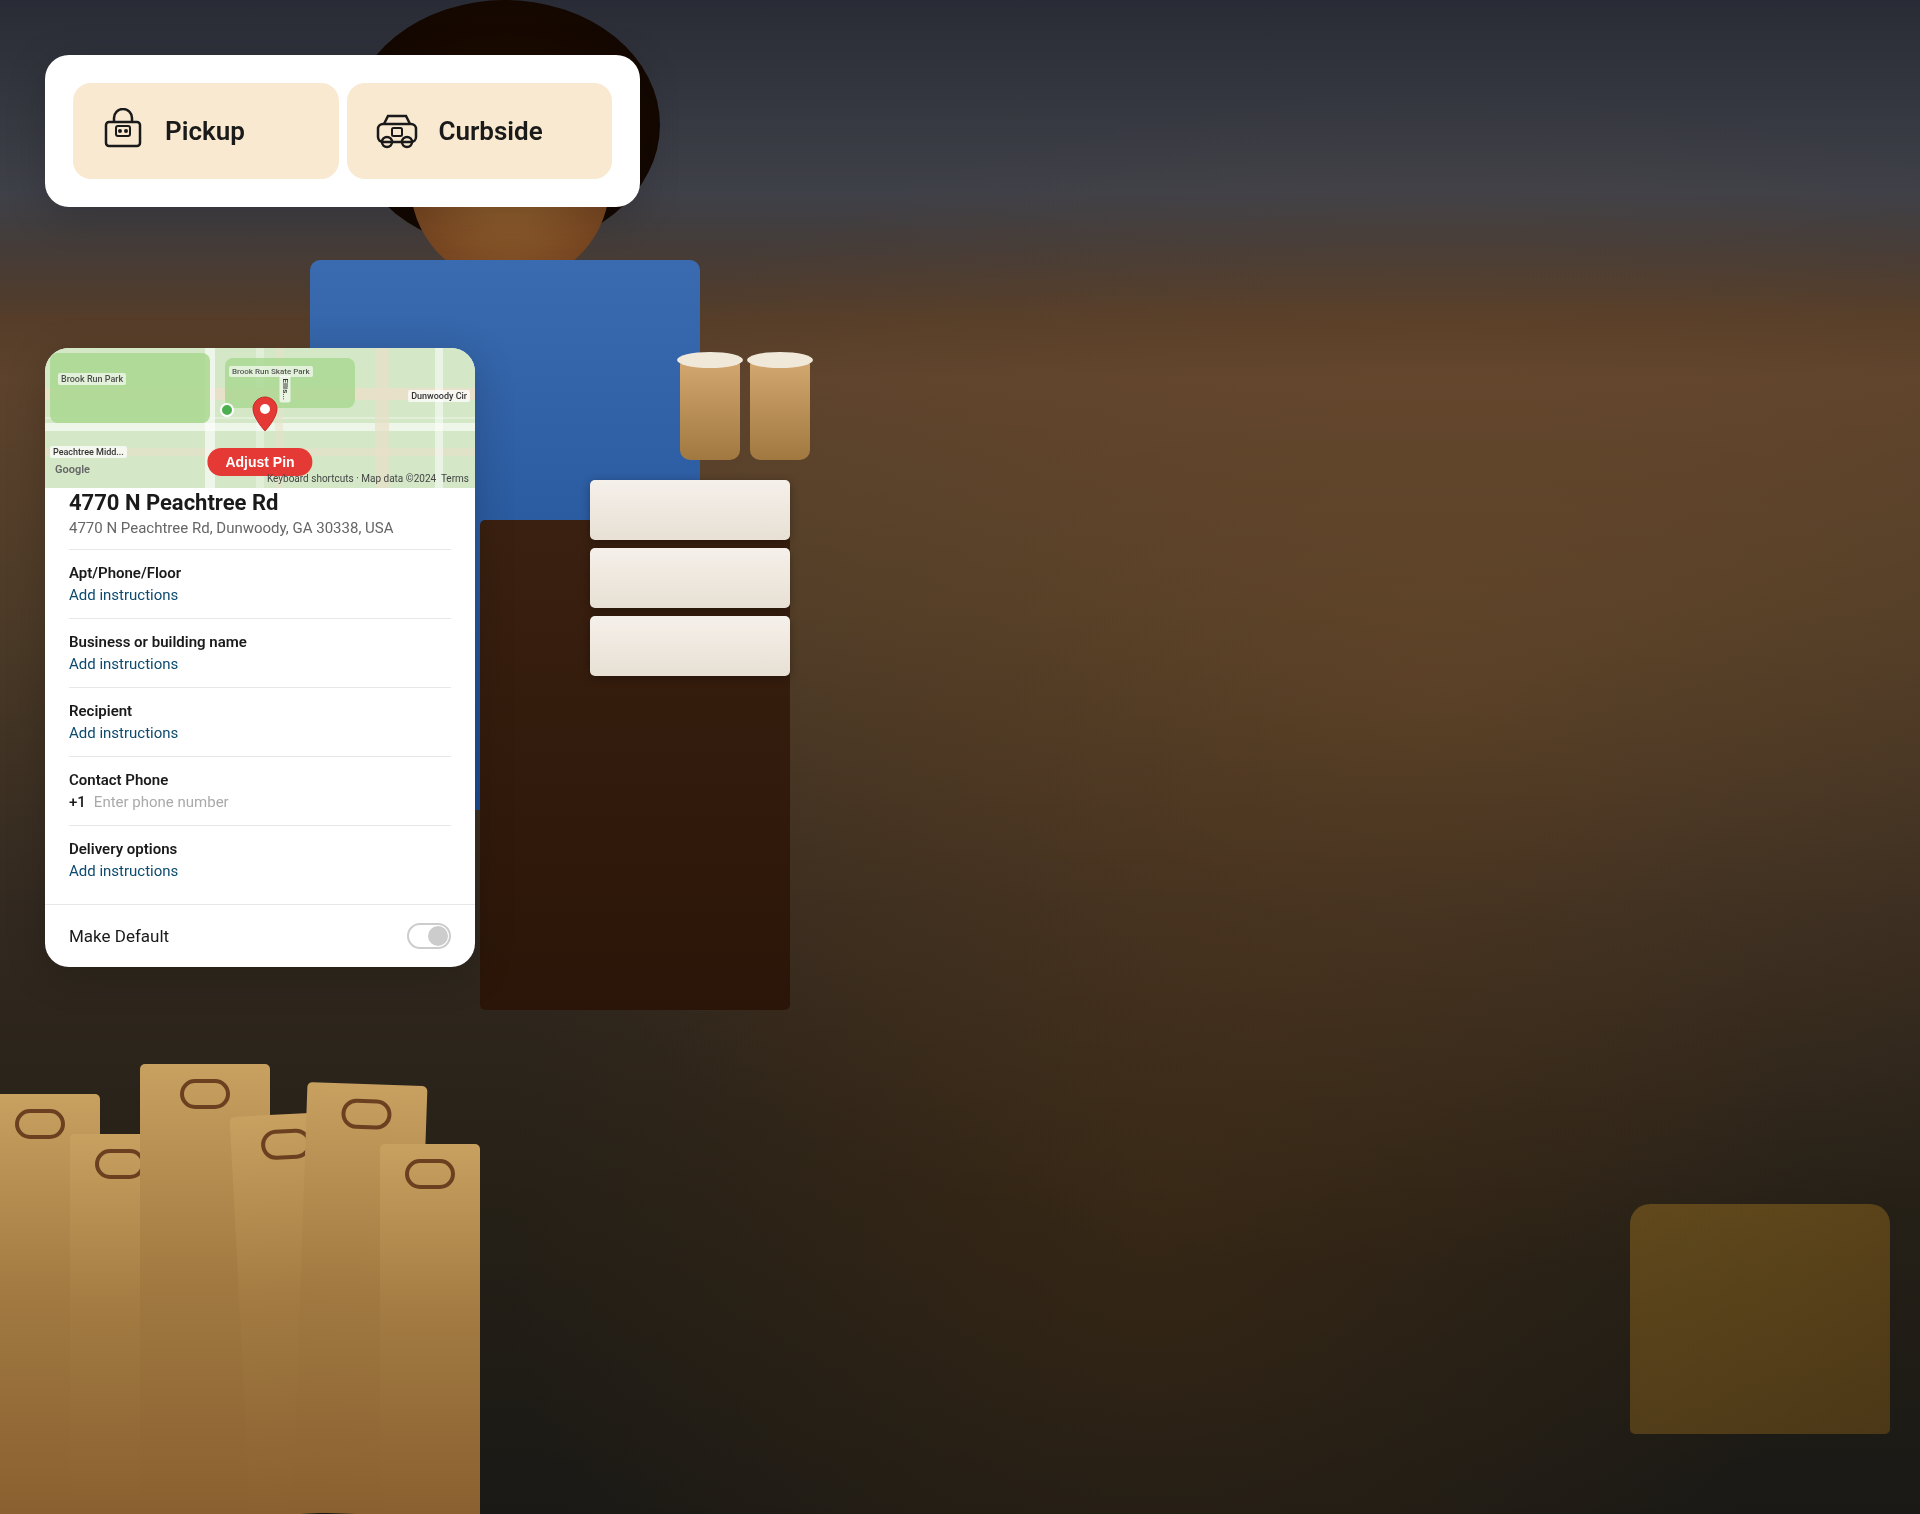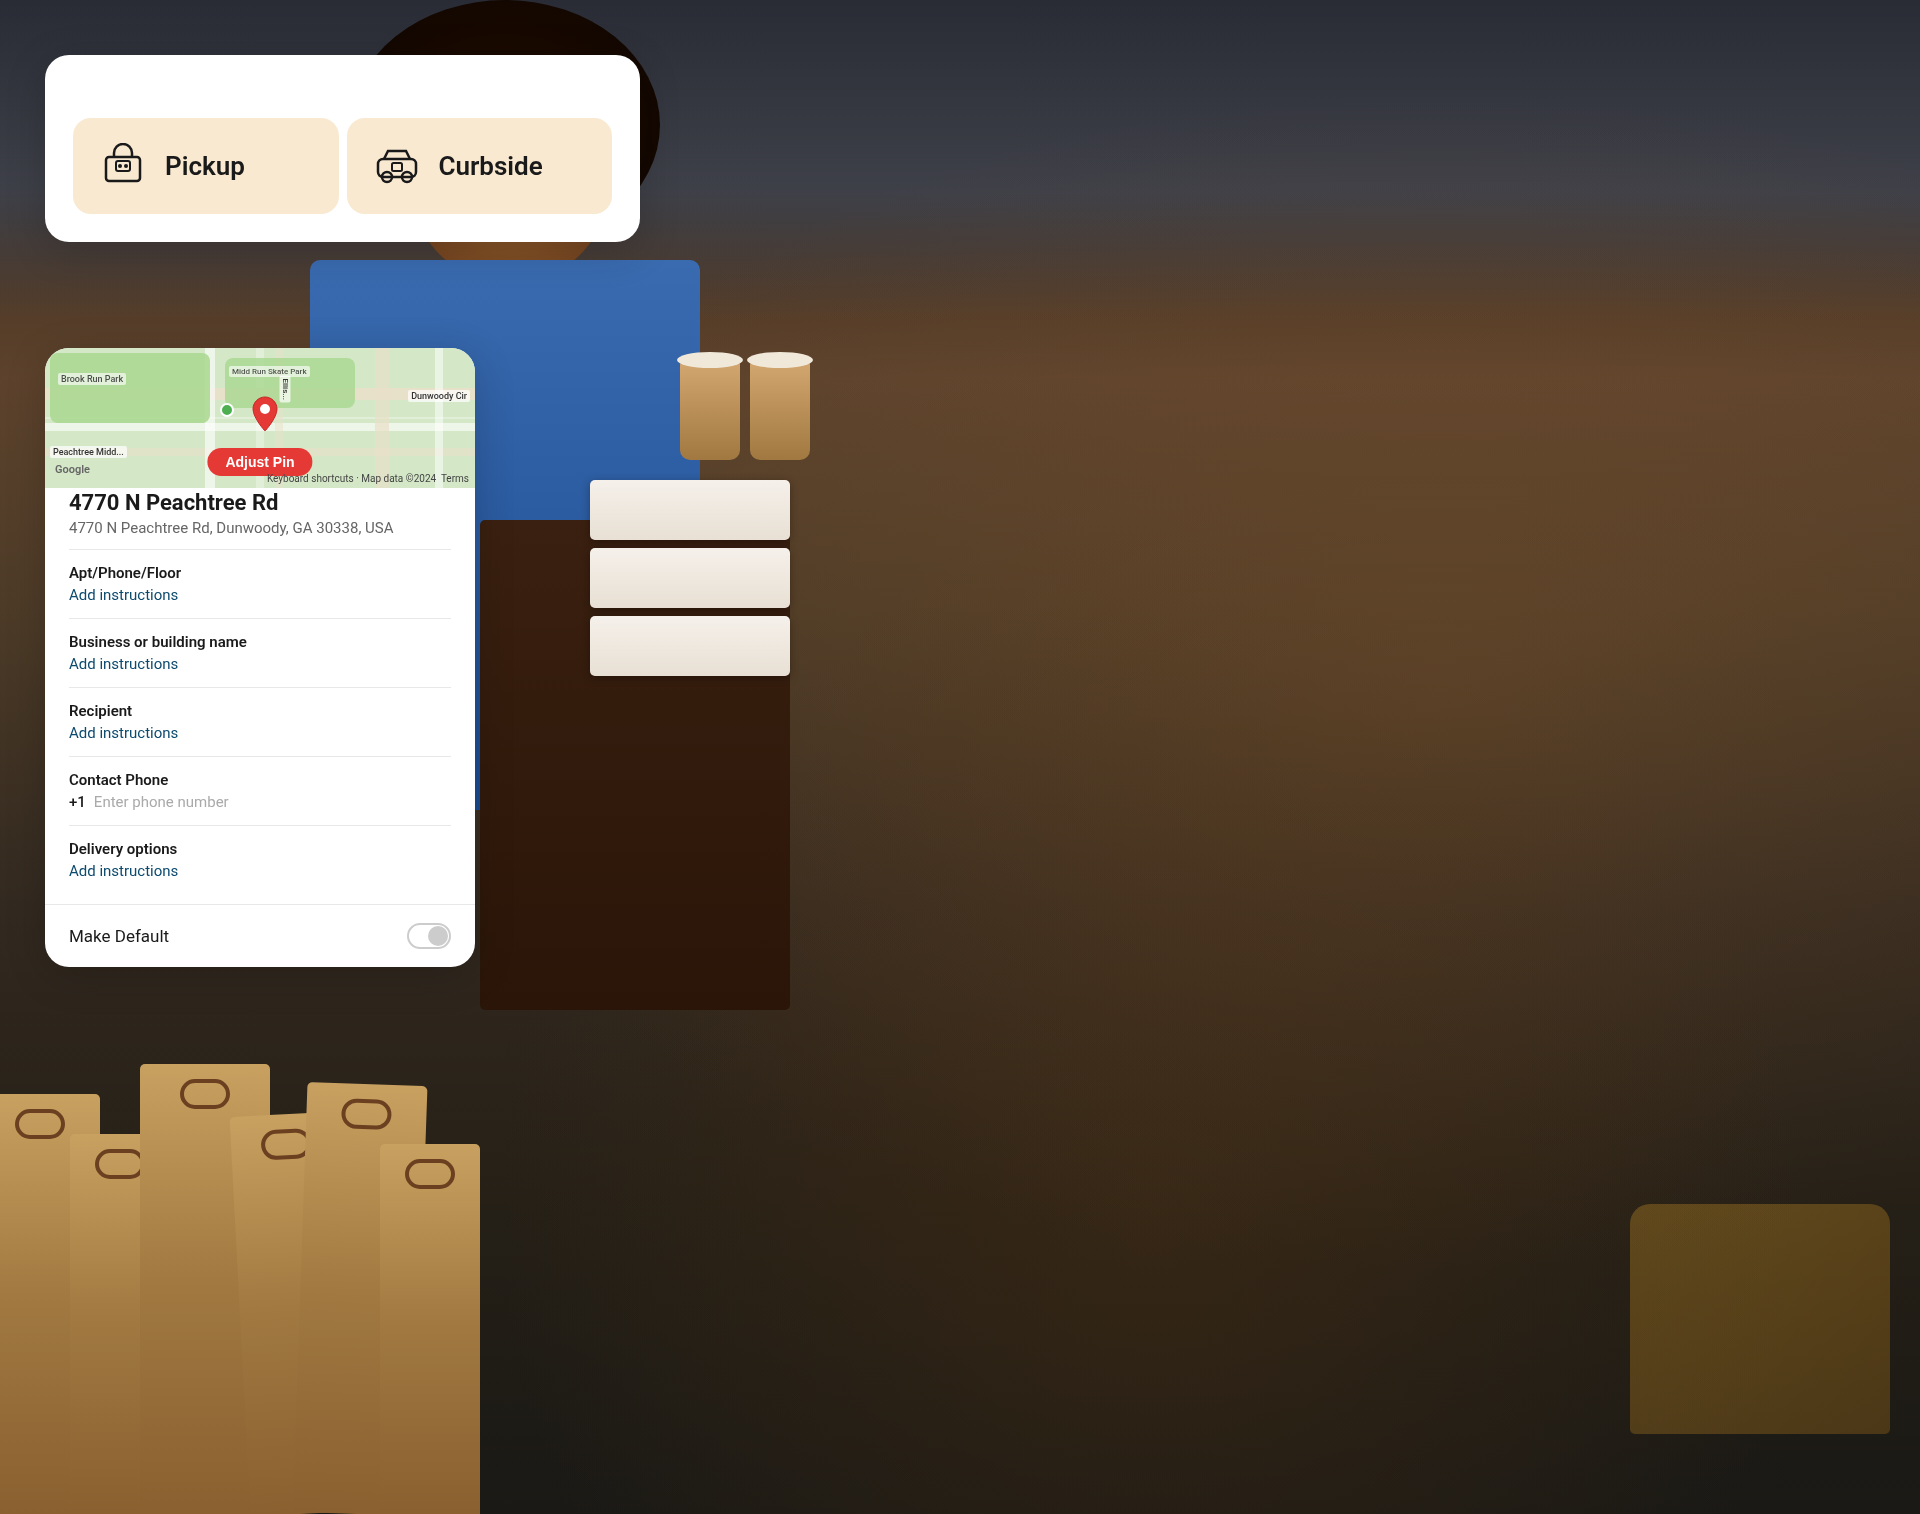--- a/index.html
+++ b/index.html
@@ -227,21 +227,20 @@
       border-radius: 24px;
       padding: 28px;
       z-index: 20;
       box-shadow: 0 8px 40px rgba(0,0,0,0.18);
     }
 
     .order-options-grid {
       display: grid;
       grid-template-columns: 1fr 1fr;
       gap: 8px;
-      margin-top: 35px;
     }
 
     .order-option {
       background: #f9e9d0;
       border-radius: 18px;
       display: flex;
       align-items: center;
       justify-content: center;
       cursor: pointer;
       transition: background 0.2s;
@@ -582,21 +581,21 @@
     <div class="map-road-h" style="top:100px; left:0; right:0; height:8px; background:#e8e0c8; opacity:0.6;"></div>
     <div class="map-road-v" style="top:0; bottom:0; left:160px; width:10px; background:#fff; opacity:0.6;"></div>
     <div class="map-road-v" style="top:0; bottom:0; left:230px; width:8px; background:#e8e0c8; opacity:0.5;"></div>
     <div class="map-road-v" style="top:0; bottom:0; left:330px; width:14px; background:#e8e0c8; opacity:0.7;"></div>
     <div class="map-road-v" style="top:0; bottom:0; left:390px; width:8px; background:#fff; opacity:0.5;"></div>
 
     <div class="map-park" style="top:5px; left:5px; width:160px; height:70px; opacity:0.85;">
       <span class="map-label" style="top:20px; left:8px; font-size:9px;">Brook Run Park</span>
     </div>
     <div class="map-park" style="top:10px; left:180px; width:130px; height:50px; opacity:0.8;">
-      <span class="map-label" style="top:8px; left:4px; font-size:8px;">Midd Run Skate Park</span>
+      <span class="map-label" style="top:8px; left:4px; font-size:8px;">Brook Run Skate Park</span>
     </div>
 
     <span class="map-label" style="top:42px; right:5px; font-size:9px;">Dunwoody Cir</span>
     <span class="map-label" style="bottom:30px; left:5px; font-size:9px;">Peachtree Midd...</span>
     <span class="map-label" style="top:22px; left:240px; font-size:8px; transform:rotate(90deg); transform-origin:left center;">Ellis...</span>
 
     <div class="map-origin-dot"></div>
     <div class="map-pin">
       <svg viewBox="0 0 30 36" fill="none">
         <path d="M15 1C8.373 1 3 6.373 3 13c0 9 12 22 12 22s12-13 12-22c0-6.627-5.373-12-12-12z" fill="#e53935" stroke="#c62828" stroke-width="1"></path>

